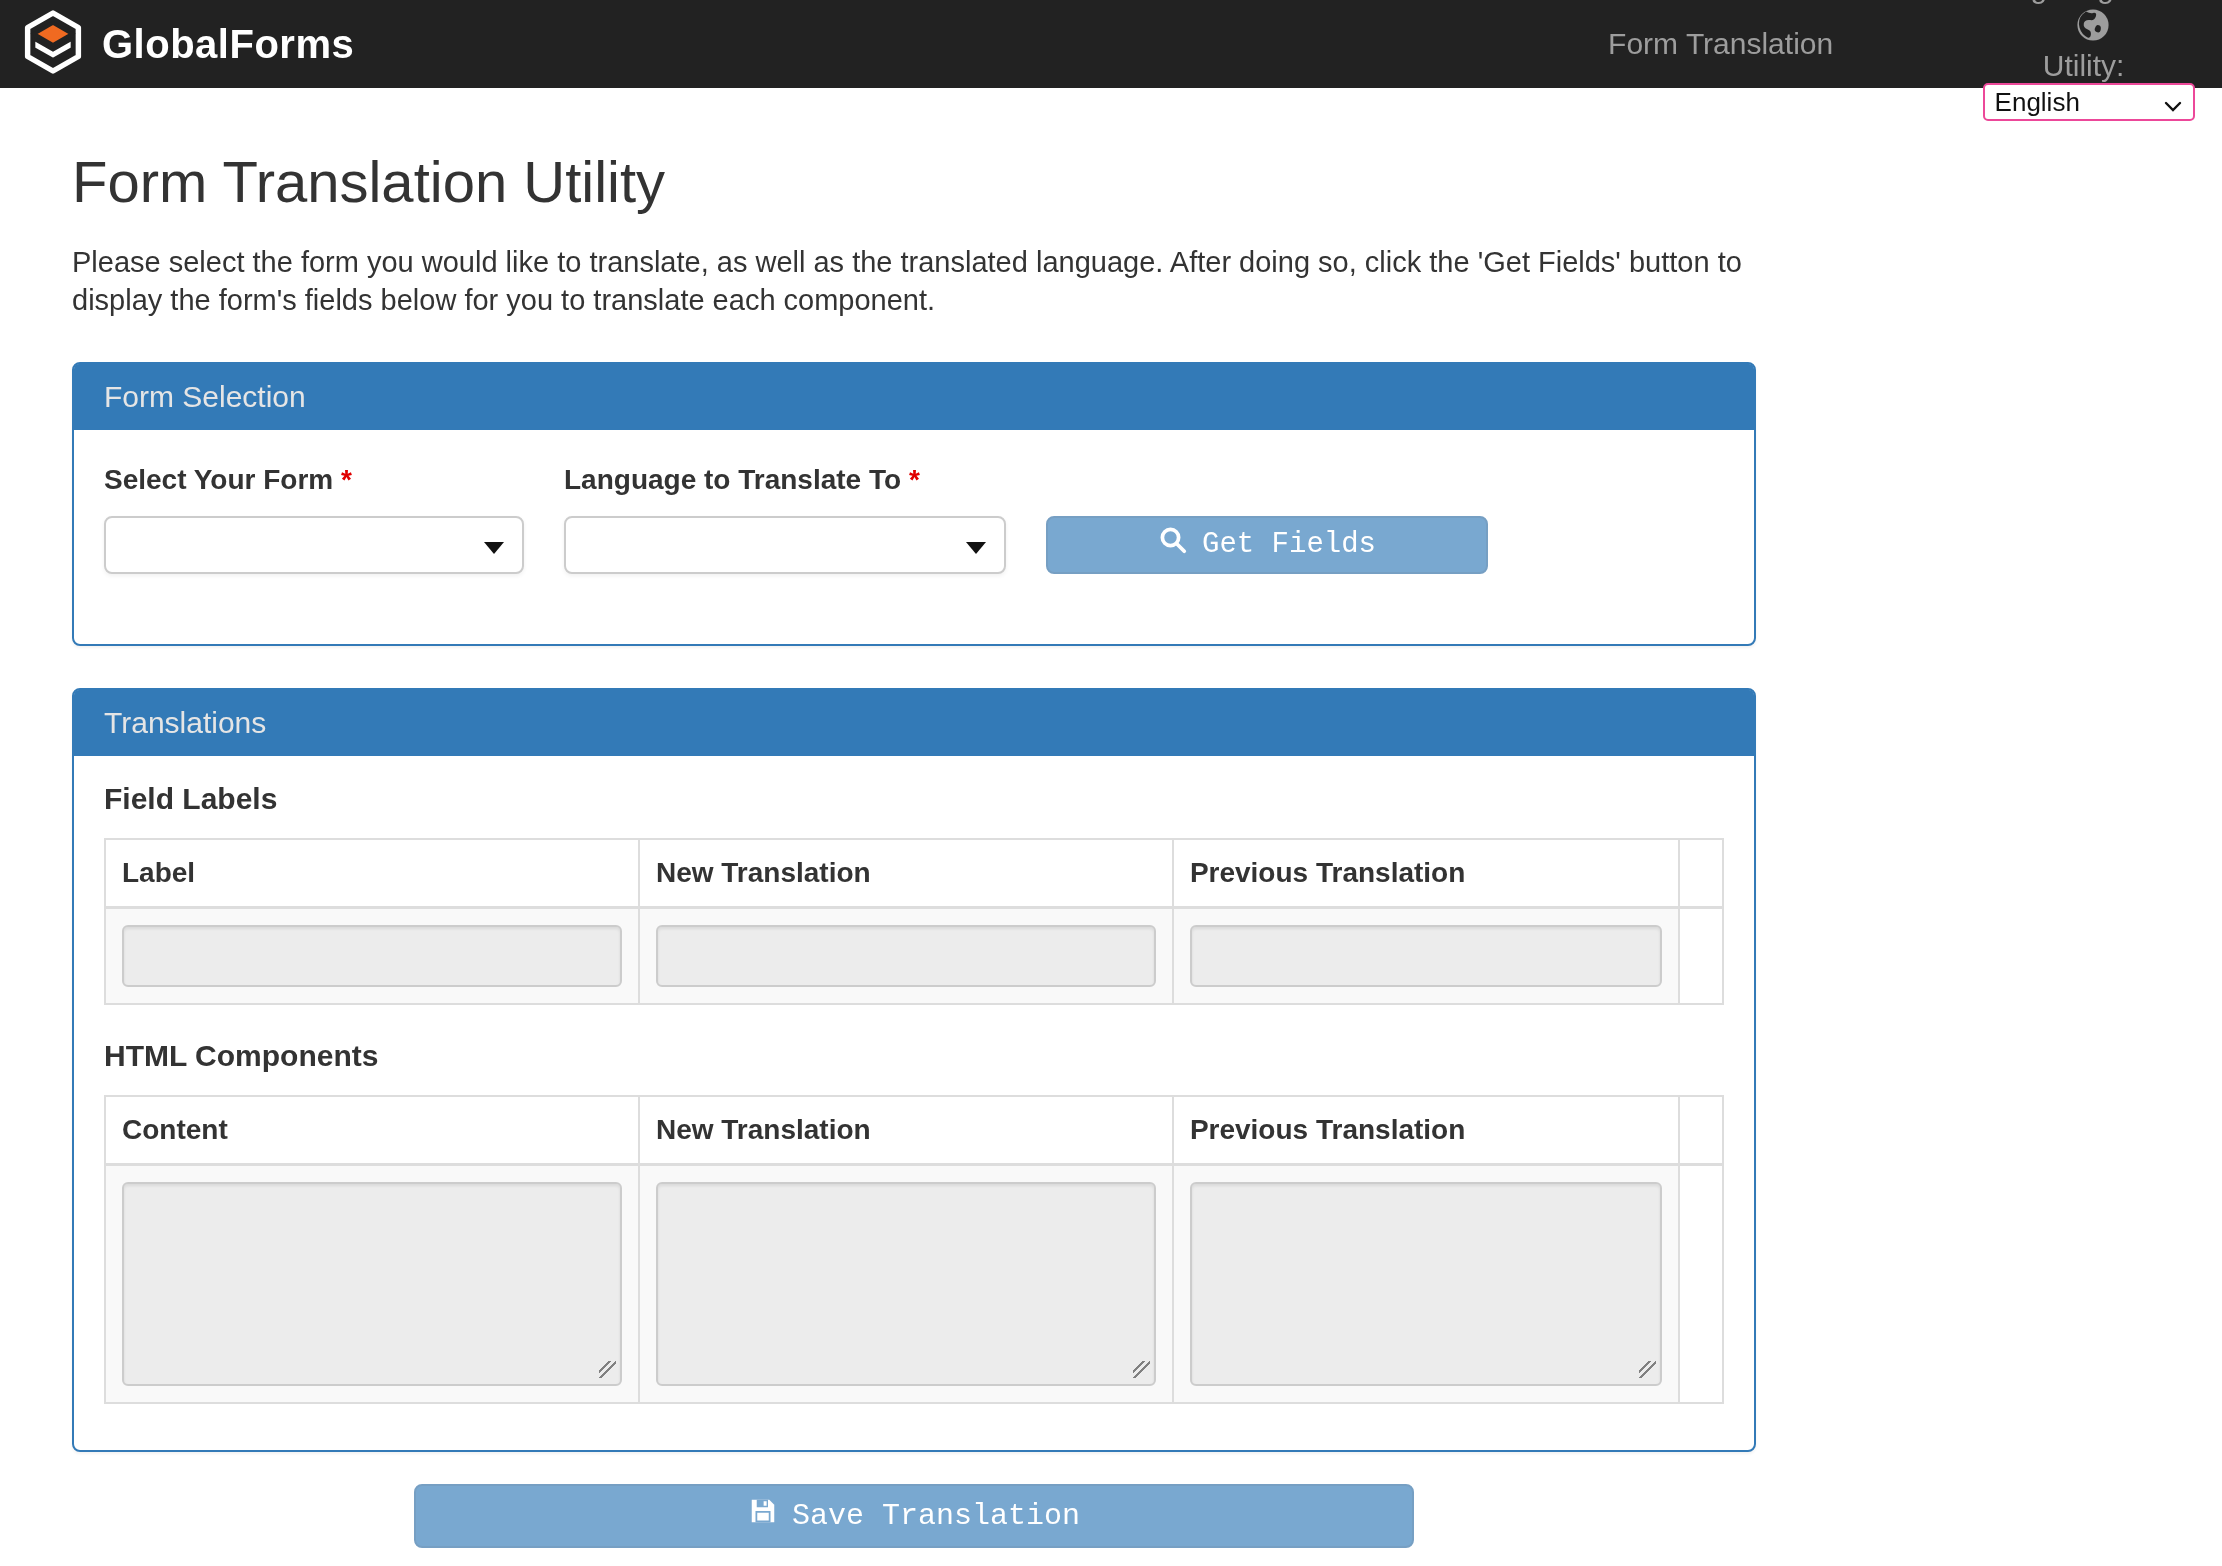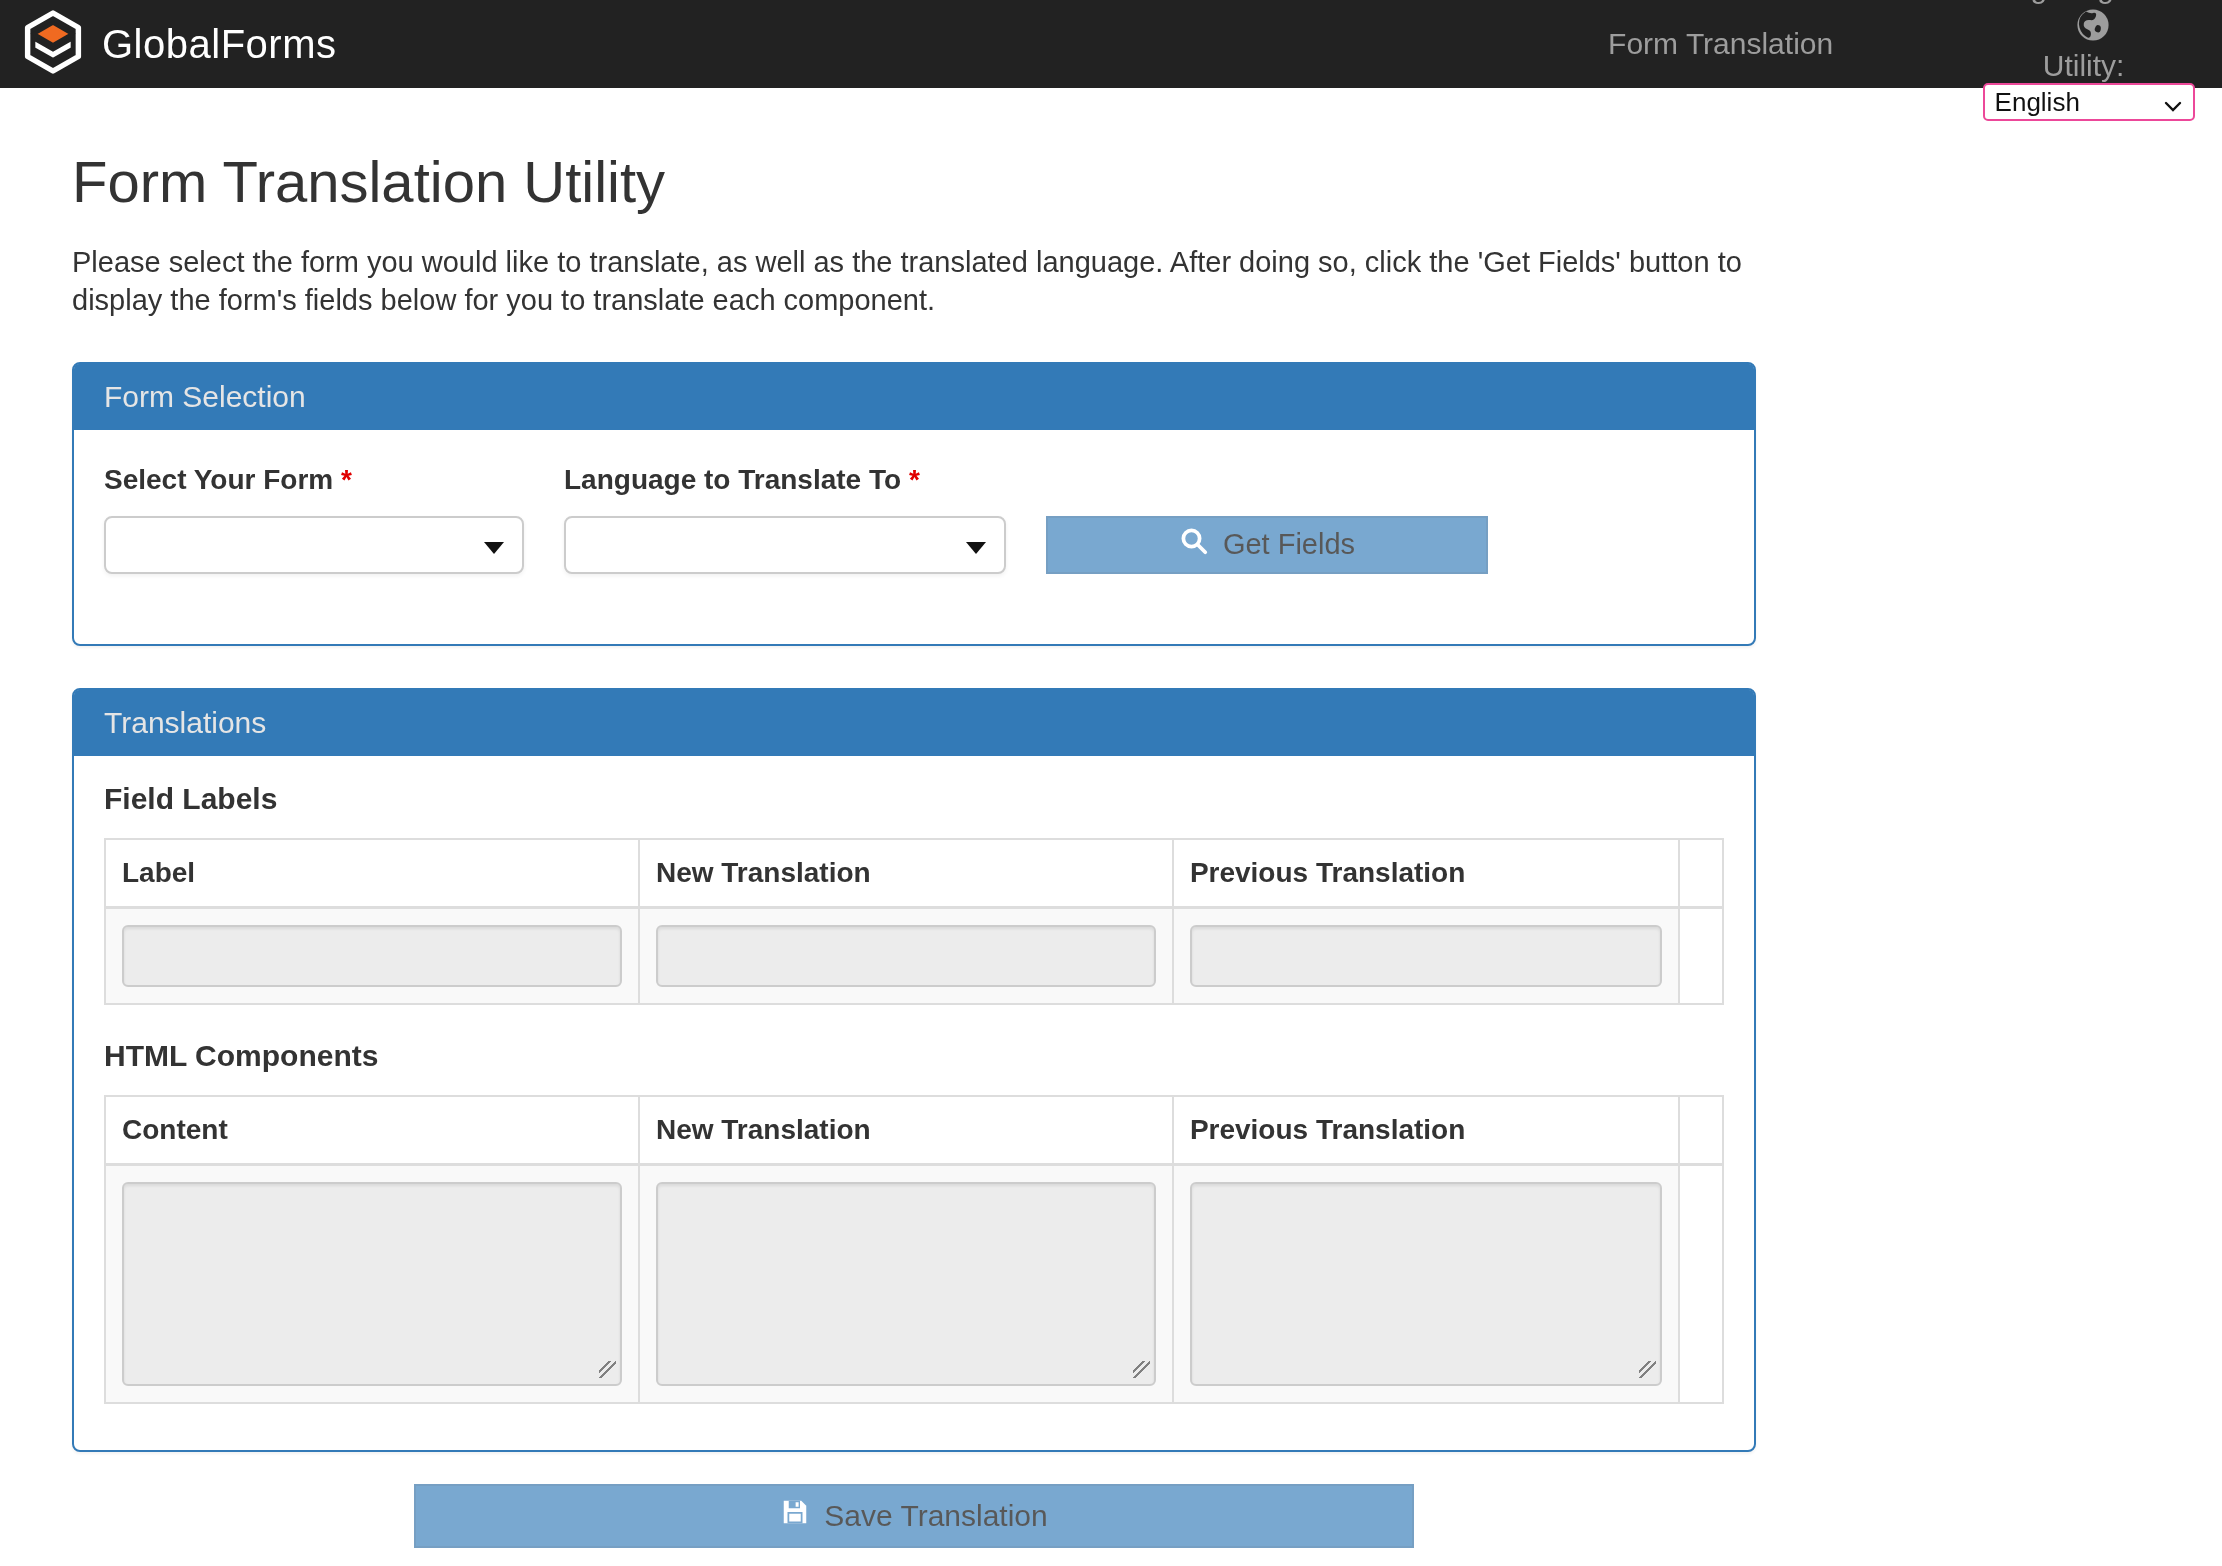--- a/index.html
+++ b/index.html
@@ -3,21 +3,21 @@
 <meta charset="utf-8">
 <style>
   * { box-sizing: border-box; margin: 0; padding: 0; }
   html,body { width: 2222px; height: 1566px; background:#fff; overflow:hidden;
     font-family: "Liberation Sans", sans-serif; color:#333; }
 
   
   .navbar { height:88px; background:#222; display:flex; align-items:center;
     padding:0 18px 0 24px; }
   .brand { display:flex; align-items:center; gap:20px; text-decoration:none; }
-  .brand-text { font-size:40px; font-weight:normal; color:#fff; letter-spacing:.5px; }
+  .brand-text { font-size:40px; font-weight:bold; color:#fff; letter-spacing:.5px; }
   .nav-link { margin-left:auto; color:#9d9d9d; font-size:30px; text-decoration:none; }
   .nav-right { display:flex; align-items:center; margin-left:118px; color:#9d9d9d; font-size:30px;flex-direction:column; }
   .logout { display:flex; align-items:center; gap:12px; color:#9d9d9d; text-decoration:none; }
   .globe { margin-left:30px; }
   .lang-label { margin-left:12px; }
   .lang-select-wrap { position:relative; margin-left:22px; }
   .lang-select { -webkit-appearance:none; appearance:none; width:212px; height:38px;
     background:#fff; color:#111; border:2px solid #ec4899; border-radius:5px;
     font-size:26px; font-family:"Liberation Sans",sans-serif; padding:0 44px 0 10px; }
   .lang-chevron { position:absolute; right:10px; top:8px; pointer-events:none; }
@@ -41,22 +41,22 @@
   .form-col { width:442px; }
   .field-label { display:block; font-size:28px; font-weight:bold; color:#333; margin-bottom:20px; }
   .req { color:#e00000; }
   .select-box { position:relative; height:58px; background:#fff; border:2px solid #ccc;
     border-radius:8px; box-shadow:0 2px 4px rgba(0,0,0,.06); cursor:pointer; }
   .select-value { line-height:54px; padding:0 14px; font-size:27px; color:#333; }
   .caret { position:absolute; right:18px; top:24px; width:0; height:0;
     border-left:10px solid transparent; border-right:10px solid transparent;
     border-top:12px solid #111; }
   .btn-primary { display:flex; align-items:center; justify-content:center; gap:14px;
-    background:#337ab7; opacity:.65; border:2px solid #2e6da4; border-radius:0;
-    color:#000000; font-size:29px; font-family:Liberation Sans, sans-serif; cursor:not-allowed; }
+    background:#337ab7; opacity:.65; border:2px solid #2e6da4; border-radius:8px;
+    color:#ffffff; font-size:29px; font-family:Liberation Mono, monospace; cursor:not-allowed; }
   .get-fields { width:442px; height:58px; }
 
   
   .tr-body { padding:26px 30px 46px; }
   .section-heading { font-size:30px; font-weight:bold; color:#333; margin-bottom:22px; }
   table.tr-table { width:100%; border-collapse:collapse; table-layout:fixed;
     border:2px solid #ddd; margin-bottom:34px; }
   table.tr-table:last-child { margin-bottom:0; }
   .tr-table th { border:2px solid #ddd; border-bottom:3px solid #ddd; text-align:left;
     font-size:28px; color:#333; padding:17px 16px; background:#fff; }

